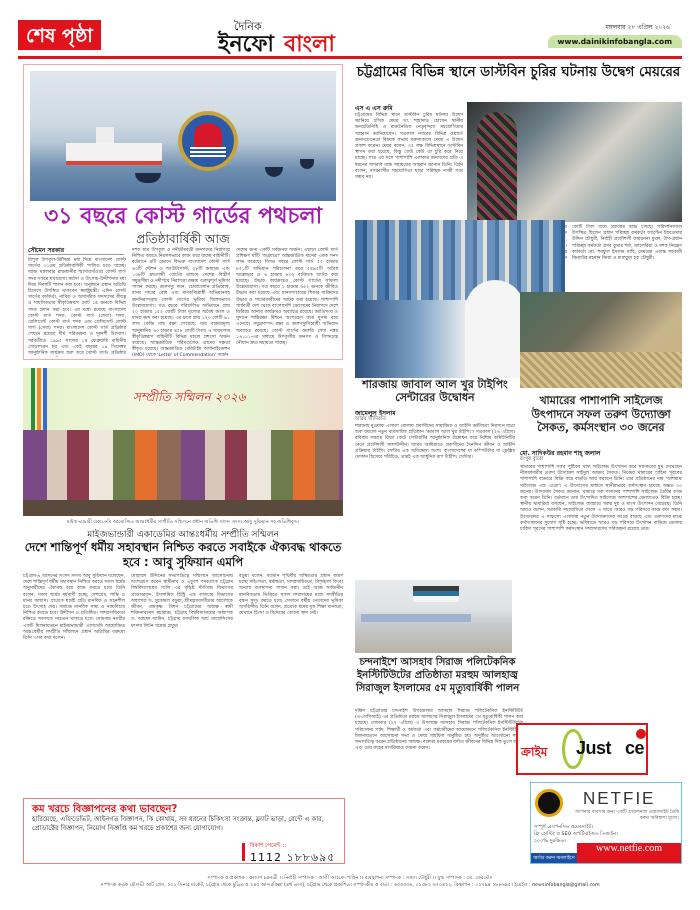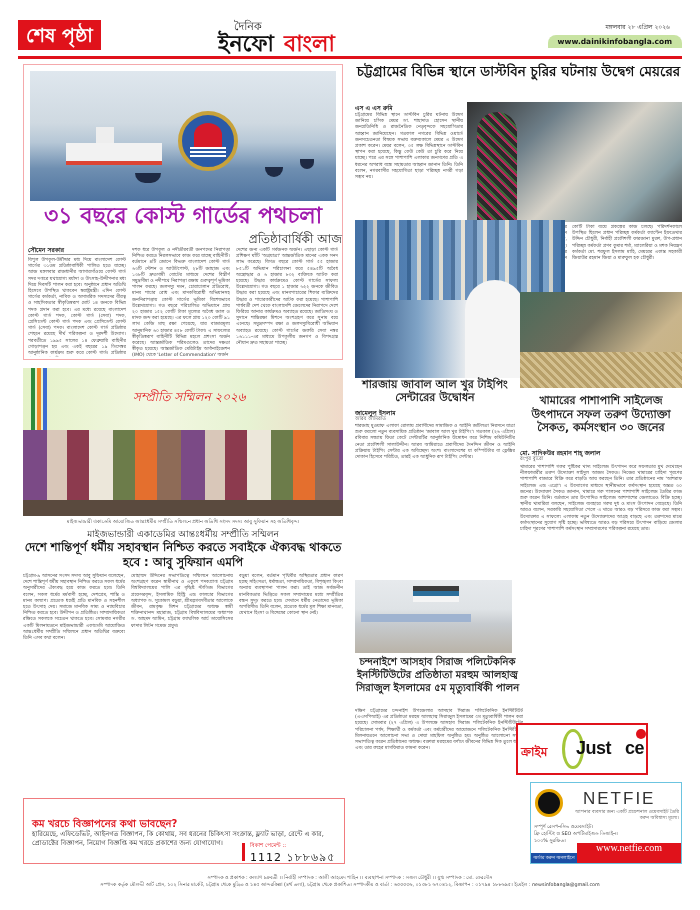--- a/index.html
+++ b/index.html
@@ -20,36 +20,36 @@
   
   .lead { position: absolute; left: 23px; top: 64px; width: 320px; height: 296px; border: 1.5px solid #f5a9ac; }
   .lead-photo { position: absolute; left: 6px; top: 6px; width: 306px; height: 130px; background: linear-gradient(#dfe7ee 0%, #cfd9e1 40%, #b6c7d6 55%, #6f8fb1 75%, #4e73a0 100%); overflow: hidden; }
   .ship { position: absolute; left: 36px; top: 72px; width: 96px; height: 22px; background: #f2f2f2; border-bottom: 4px solid #d43; }
   .ship::before { content: ""; position: absolute; left: 30px; top: -16px; width: 18px; height: 16px; background: #eee; }
   .boat { position: absolute; width: 26px; height: 10px; background: #1e2a44; border-radius: 0 0 10px 10px; }
   .emblem { position: absolute; left: 148px; top: 40px; width: 60px; height: 60px; border-radius: 50%; background: #2b5aa6; border: 4px solid #c8a23a; }
   .emblem::before { content: ""; position: absolute; left: 12px; top: 8px; width: 28px; height: 24px; border-radius: 50% 50% 0 0; background: #d6192a; }
   .emblem::after { content: ""; position: absolute; left: 8px; top: 32px; width: 36px; height: 12px; background: repeating-linear-gradient(#fff 0 2px, #2b5aa6 2px 4px); }
   .lead-title { position: absolute; left: 0; top: 136px; width: 100%; text-align: center; color: #a21caf; font-weight: bold; font-size: 22px; line-height: 30px; }
-  .lead-sub { position: absolute; left: 0; top: 166px; width: 100%; text-align: right; font-size: 12px; line-height: 16px; }
+  .lead-sub { position: absolute; left: 0; top: 166px; width: 100%; text-align: center; font-size: 12px; line-height: 16px; }
   .byline { font-size: 6px; font-weight: bold; color: #111; }
   .text-col { position: absolute; font-size: 4.6px; line-height: 6.2px; color: #333; text-align: justify; overflow: hidden; }
 
   
   .photo2 { position: absolute; left: 23px; top: 368px; width: 320px; height: 148px; background: linear-gradient(90deg,#f0e7c8,#e5f0d3 50%,#f1e1c0); overflow: hidden; }
   .banner-ptn { position: absolute; left: 0; top: 0; width: 100%; height: 62px; background: linear-gradient(90deg,#e4f2c8 0%,#f3f7e2 40%,#e7f3d3 70%,#f0d9c9 100%); }
   .stripe { position: absolute; top: 0; width: 4px; height: 62px; }
   .people { position: absolute; left: 0; top: 62px; width: 100%; height: 70px; background: repeating-linear-gradient(90deg,#7b4a86 0 24px,#d9c7b9 24px 44px,#8c3a4e 44px 66px,#ece7da 66px 90px,#6c7c4a 90px 112px,#e46f2e 112px 134px,#8e6b57 134px 158px); }
   .table-strip { position: absolute; left: 0; top: 132px; width: 100%; height: 16px; background: #5a4a3e; }
   .caption { position: absolute; left: 23px; top: 518px; width: 320px; font-size: 4.8px; color: #333; text-align: center; }
   .kicker2 { position: absolute; left: 23px; top: 527px; width: 320px; text-align: center; font-size: 9px; }
   .head2 { position: absolute; left: 23px; top: 540px; width: 320px; text-align: center; font-size: 11.5px; line-height: 15px; font-weight: bold; color: #111; }
 
   
-  .ad-box { position: absolute; left: 23px; top: 798px; width: 322px; height: 66px; border: 1.5px solid #f07b7e; padding: 18px 8px; }
+  .ad-box { position: absolute; left: 23px; top: 798px; width: 322px; height: 66px; border: 1.5px solid #f07b7e; padding: 3px 8px; }
   .ad-title { color: #e0121b; font-weight: bold; font-size: 10px; line-height: 13px; }
   .ad-body { font-size: 6.6px; line-height: 9px; color: #222; }
   .ad-dept { position: absolute; left: 60px; top: 43px; text-align: right; font-size: 7px; font-weight: bold; line-height: 9px; width: 150px; }
   .ad-dept .big { font-size: 9px; }
   .ad-bar { position: absolute; left: 218px; top: 44px; width: 3px; height: 18px; background: #e0121b; }
   .ad-pay-label { position: absolute; left: 226px; top: 43px; font-size: 5.5px; color: #e0121b; }
   .ad-phone { position: absolute; left: 226px; top: 50px; font-size: 11px; letter-spacing: 1px; color: #111; }
 
   
   .r-head1 { position: absolute; left: 355px; top: 62px; width: 327px; text-align: center; font-size: 13.5px; line-height: 18px; font-weight: bold; color: #111; }

